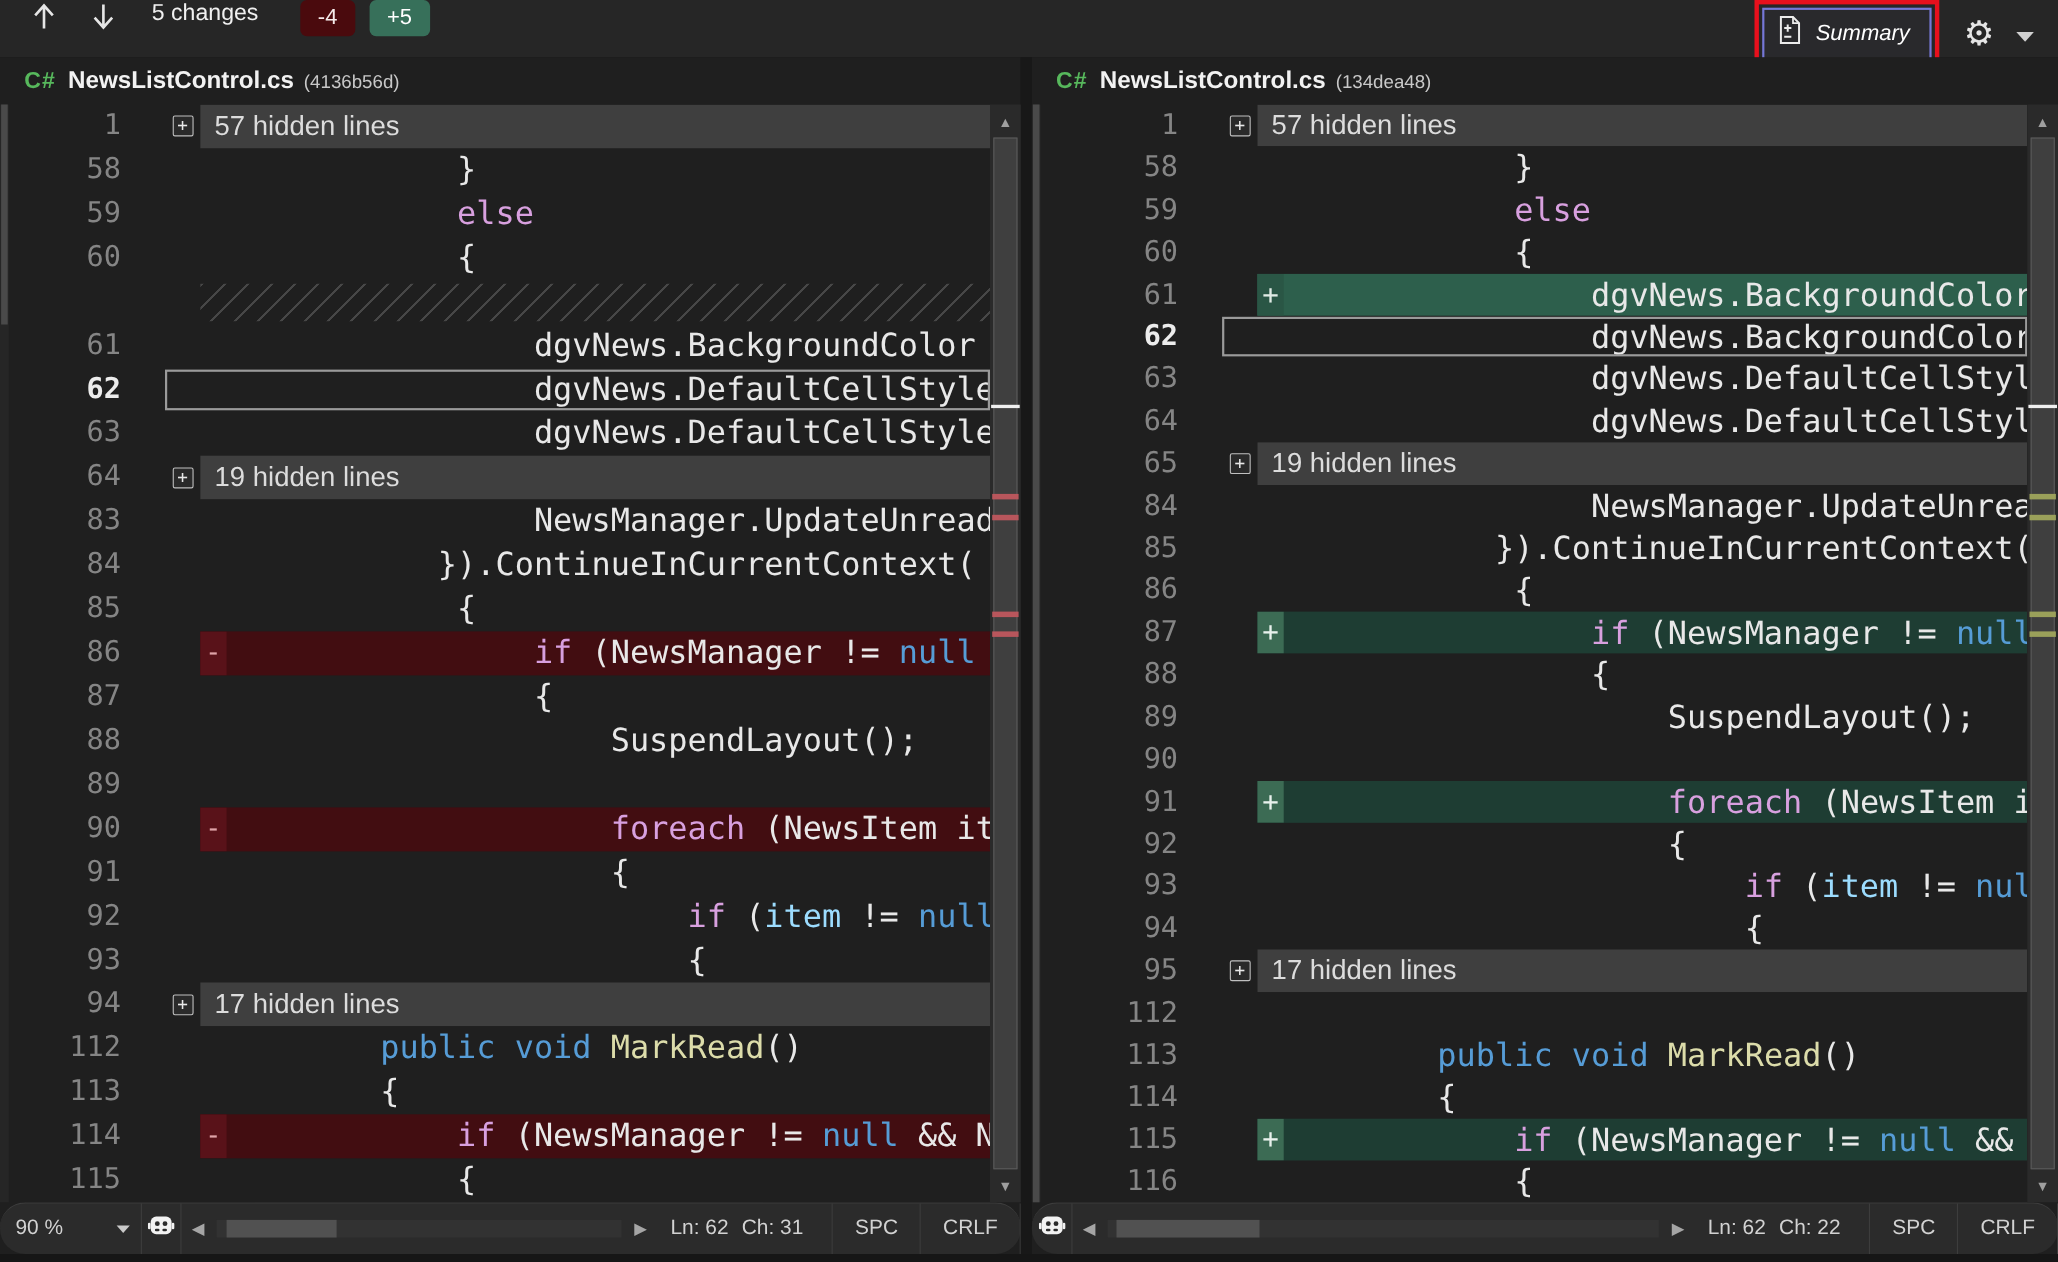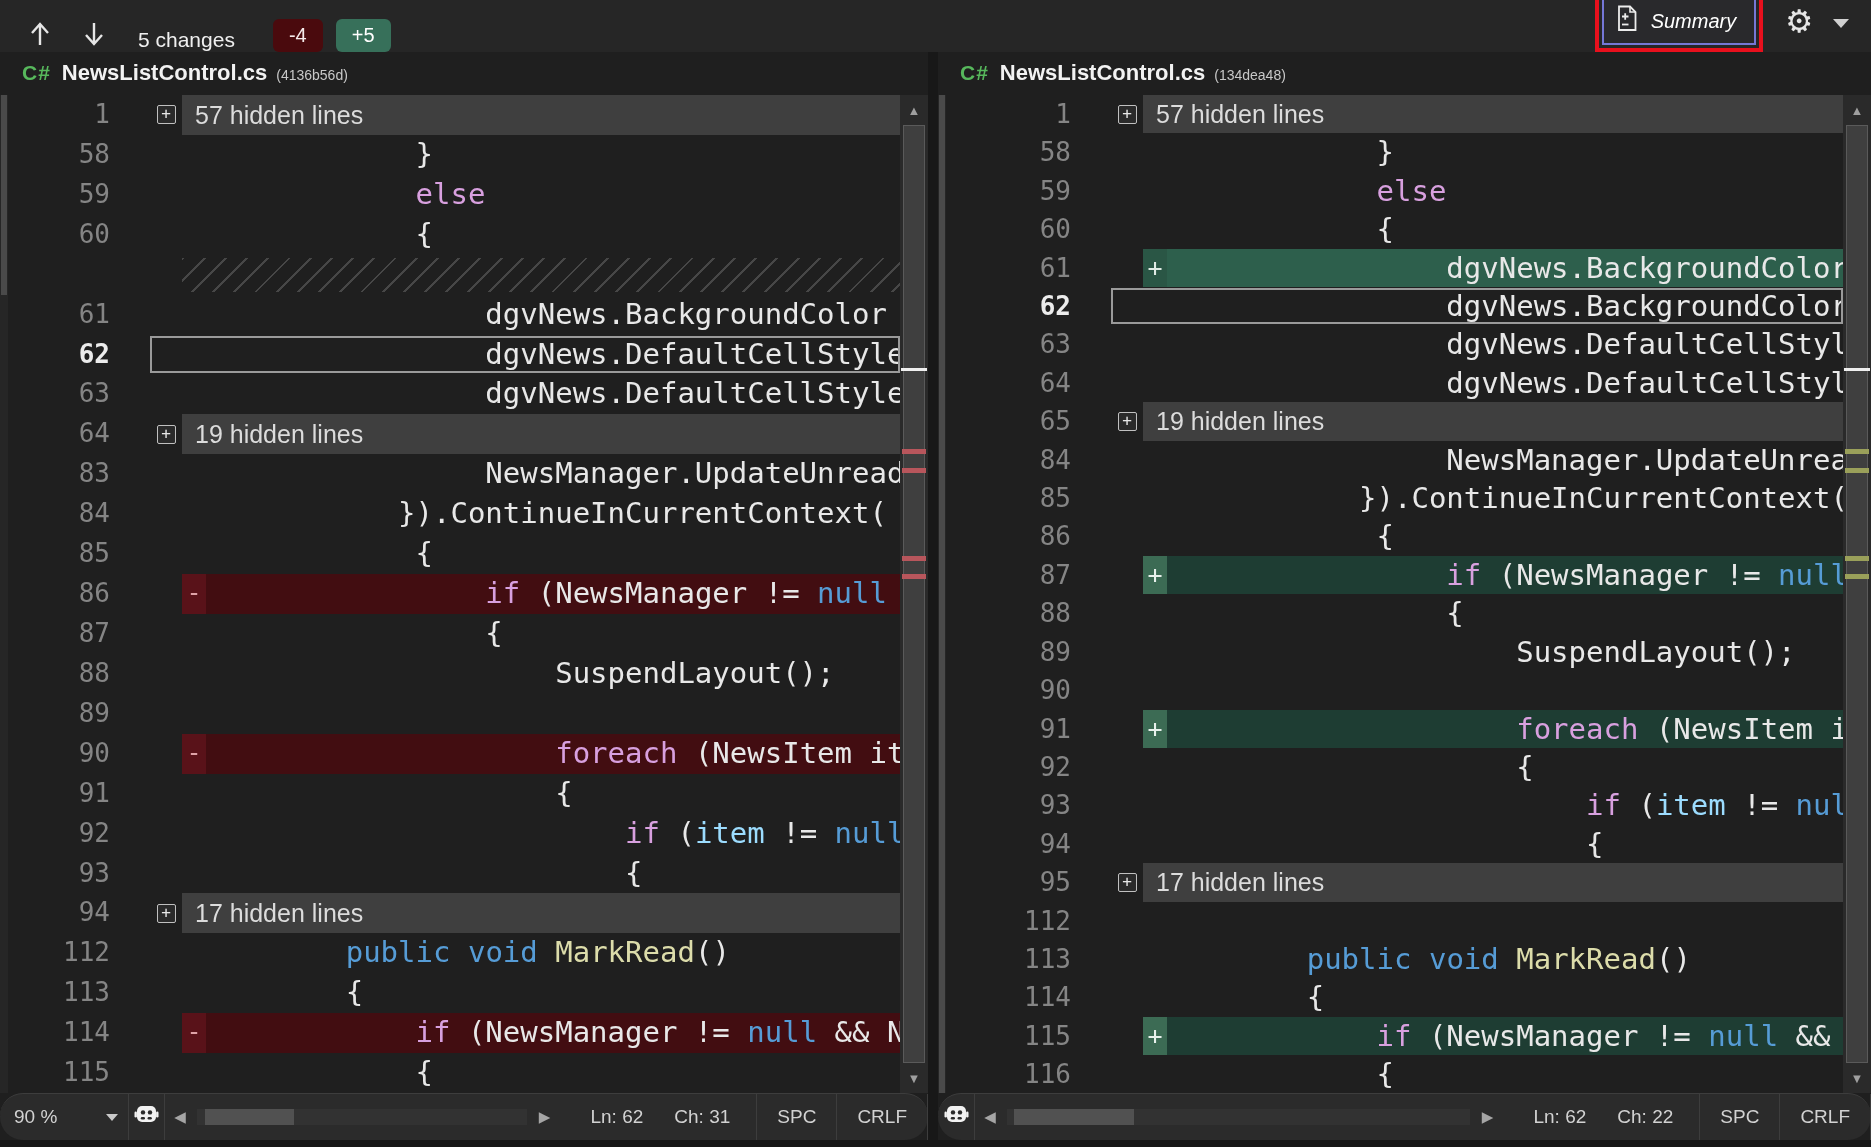--- a/index.html
+++ b/index.html
@@ -1,21 +1,21 @@
 <!DOCTYPE html>
 <html><head>
 <meta charset="utf-8">
 <style>
   * { box-sizing: border-box; }
   html,body { margin:0; padding:0; background:#181818; }
   body { width:1871px; height:1147px; overflow:hidden; font-family:"Liberation Sans",sans-serif; }
   #root { width:1871px; height:1147px; display:flex; flex-direction:column; }
 
   
-  .toolbar { height:52px; flex:none; background:#262626; display:flex; align-items:flex-end; padding-left:28px; }
+  .toolbar { height:52px; flex:none; background:#262626; display:flex; align-items:flex-start; padding-left:28px; }
   .tb-btn { background:none; border:none; padding:0; margin:0; display:flex; align-items:center; cursor:pointer; }
   .tb-down { margin-left:30px; }
   .tb-changes { margin-left:32px; color:#f0f0f0; font-size:21px; }
   .badge { margin-left:38px; border-radius:6px; padding:5px 16px; font-size:20px; color:#f5eaea; font-family:"Liberation Sans",sans-serif; }
   .badge.removed { background:#4a0a0d; }
   .badge.added { background:#37705a; margin-left:13px; color:#ffffff; }
   .tb-right { margin-left:auto; display:flex; align-items:center; padding-right:8px; }
   .annot { border:4px solid #e8101d; padding:3px; display:flex; }
   .summary-btn { display:flex; align-items:center; gap:13px; background:#29292c; border:2px solid #7577d6; color:#ffffff; font-size:20px; padding:5px 18px 6px 12px; font-family:"Liberation Sans",sans-serif; cursor:pointer;font-style:italic; }
   .gear { font-size:31px; color:#e6e6e6; margin-left:22px; line-height:1; font-family:"DejaVu Sans",sans-serif; }
@@ -24,21 +24,21 @@
   
   .panes { flex:1; display:flex; }
   .pane { width:928px; background:#1f1f1f; display:flex; flex-direction:column; }
   .pane.rightp { width:933px; }
   .pane-gap { width:10px; background:#181818; }
   .bottomstrip { height:7px; flex:none; background:#161616; }
 
   .pane-header { height:43px; flex:none; display:flex; align-items:baseline; padding:8px 0 0 22px; gap:11px; }
   .csicon { color:#57b85c; font-weight:bold; font-size:21px; letter-spacing:1px; }
   .fname { color:#f2f2f2; font-weight:bold; font-size:22px; }
-  .fhash { color:#c8c8c8; font-size:14px; margin-left:-2px; }
+  .fhash { color:#c8c8c8; font-size:17px; margin-left:-2px; }
 
   .pane-body { height:998px; flex:none; display:flex; position:relative; }
   .side-strip { width:8px; flex:none; background:#262626; position:relative; }
   .side-thumb { position:absolute; left:1px; right:1px; background:#4a4a4a; }
   .leftp .side-thumb { top:0; height:200px; }
   .rightp .side-thumb { top:0; bottom:0; }
 
   .rows { flex:1; display:flex; flex-direction:column; overflow:hidden; }
   .row { flex:1 0 0; display:flex; position:relative; line-height:38.4px; }
   .num { flex:none; width:142px; text-align:right; padding-right:40px; font-family:"DejaVu Sans Mono",monospace; font-size:26px; color:#858585; }
@@ -74,21 +74,21 @@
   
   .statusbar { height:47px; flex:none; background:#2b2b2b; border-top:1px solid #3d3d3d; display:flex; align-items:center; font-size:19px; color:#d2d2d2;border-radius:23px; }
   .zoomcell { width:128px; flex:none; display:flex; align-items:center; padding-left:14px; }
   .zoomcaret { width:0; height:0; border-left:6px solid transparent; border-right:6px solid transparent; border-top:7px solid #c9c9c9; margin-left:auto; margin-right:10px; }
   .robotbox { width:37px; height:100%; flex:none; border-left:1px solid #3d3d3d; border-right:1px solid #3d3d3d; display:flex; align-items:center; justify-content:center; }
   .harr { width:30px; flex:none; text-align:center; color:#a5a5a5; font-size:15px; }
   .htrack { flex:1; height:16px; background:#323232; position:relative; margin:0 2px; }
   .hthumb { position:absolute; top:0; bottom:0; background:#515151; }
   .leftp .hthumb { left:2.5%; width:27%; }
   .rightp .hthumb { left:1.5%; width:26%; }
-  .lnch { margin-left:31px; white-space:nowrap; }
+  .lnch { margin-left:12px; white-space:nowrap; }
   .segbox { height:100%; display:flex; align-items:center; padding:0 20px; border-left:1px solid #3d3d3d; white-space:nowrap; }
   .segbox.last { border-right:1px solid #3d3d3d; }
 </style>
 </head>
 <body>
 
 <div id="root">
 
   <div class="toolbar">
     <button class="tb-btn" title="">

